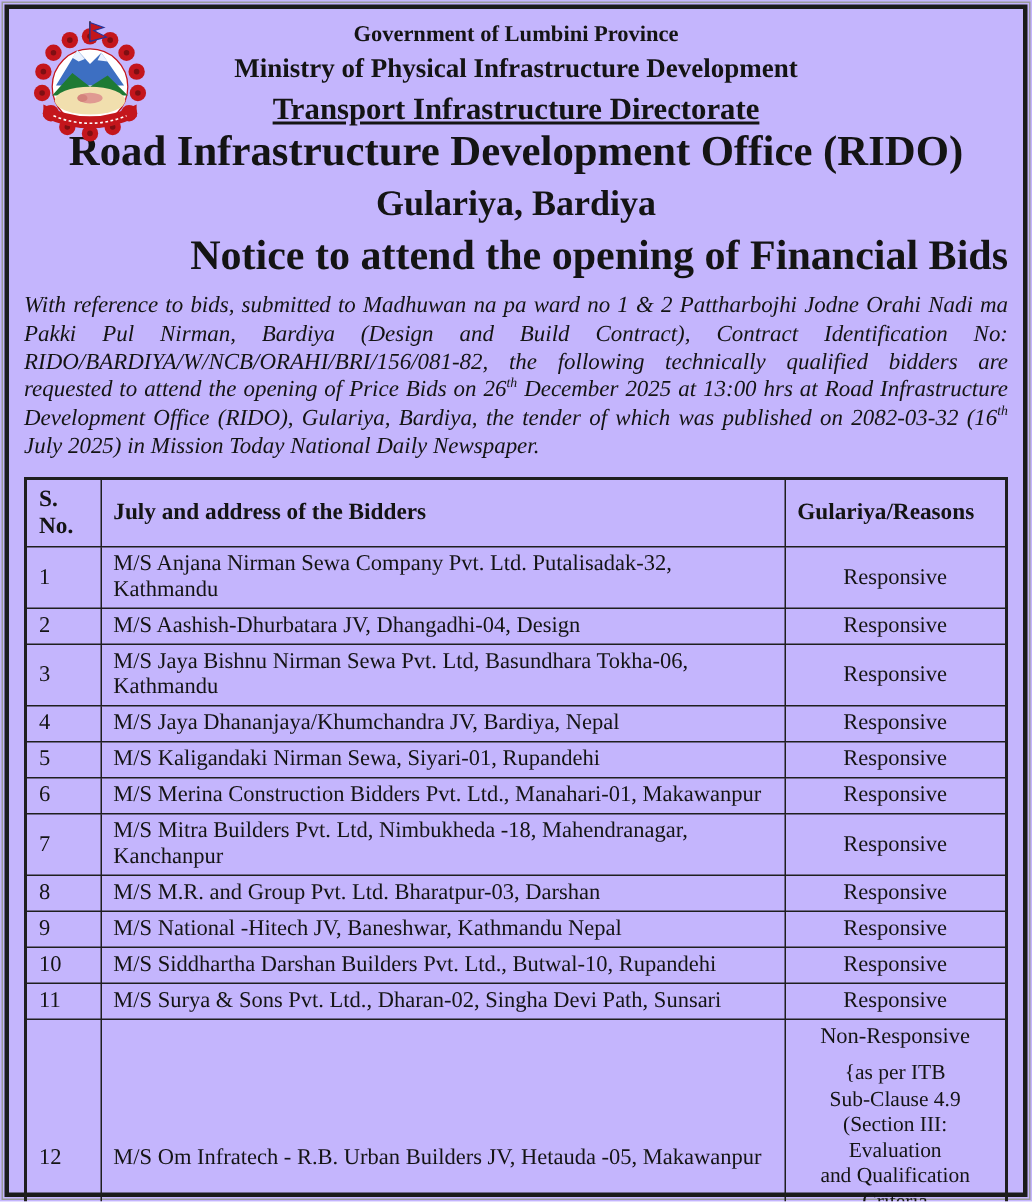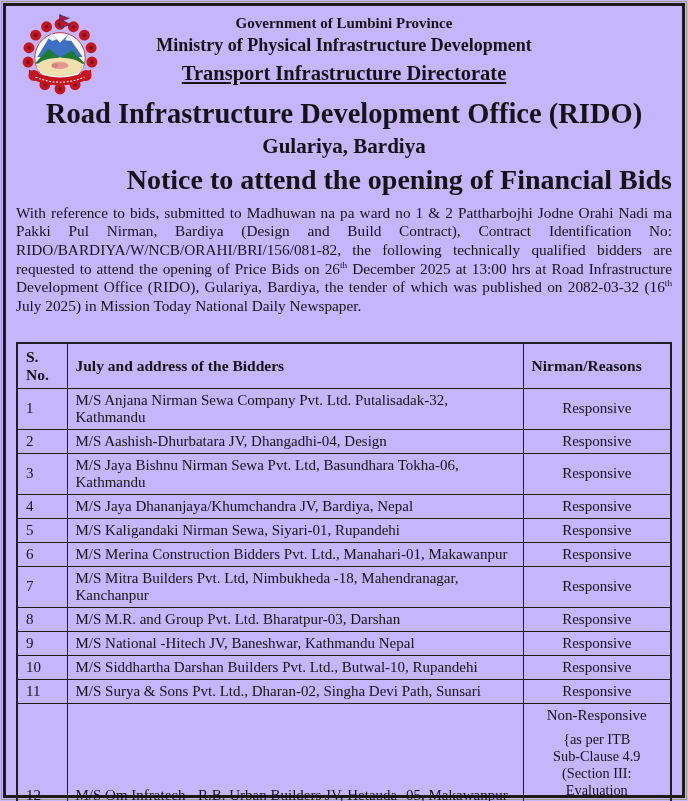--- a/index.html
+++ b/index.html
@@ -23,30 +23,31 @@
     padding: 4px 10px 0 10px;
   }
   .emblem-wrap {
     position: absolute; left: 12px; top: 6px;
     width: 84px; height: 90px;
   }
   .hdr { text-align: center; font-weight: bold; line-height: 1.22; }
   .h-gov  { font-size: 15px;   margin-top: 4px; }
   .h-min  { font-size: 18px;   margin-top: 3px; }
   .h-dir  { font-size: 20.5px; margin-top: 4px; text-decoration: underline; }
-  .h-office { font-size: 28.5px; margin-top: 12px; line-height: 1.15; }
-  .h-loc  { font-size: 21px;   margin-top: 3px; font-family: Liberation Serif, serif; }
+  .h-office { font-size: 28.5px; margin-top: 0; line-height: 1.15; }
+  .h-loc  { font-size: 24px;   margin-top: 3px; font-family: Liberation Serif, serif; }
   .h-notice { font-size: 28px; margin-top: 4px; line-height: 1.15; text-align: right; }
   .h-pub  { font-size: 15.5px; margin-top: 6px; }
   sup { font-size: 60%; vertical-align: super; line-height: 0; }
   .body-text {
-    margin: 8px 0 26px 0;
+    margin: 8px 0 11px 0;
     font-size: 15.3px;
     line-height: 1.22;
     text-align: justify;
+    font-style: italic;
   }
   table.bidders {
     width: 100%;
     border-collapse: collapse;
     border: 2px solid #1f1f1f;
   }
   table.bidders th, table.bidders td {
     border: 1.5px solid #1f1f1f;
     font-size: 15px;
     padding: 3px 8px;
@@ -142,21 +143,21 @@
     <table class="bidders">
       <colgroup>
           <col class="c-sn">
           <col class="c-name">
           <col class="c-results">
         </colgroup>
       <thead>
         <tr>
           <th>S. No.</th>
           <th>July and address of the Bidders</th>
-          <th class="col-results">Nirman/Reasons</th>
+          <th class="col-results">Gulariya/Reasons</th>
         </tr>
       </thead>
       <tbody>
         <tr>
           <td class="sn">1</td>
           <td>M/S Anjana Nirman Sewa Company Pvt. Ltd. Putalisadak-32, Kathmandu</td>
           <td class="result">Responsive</td>
         </tr>
         <tr>
           <td class="sn">2</td>

